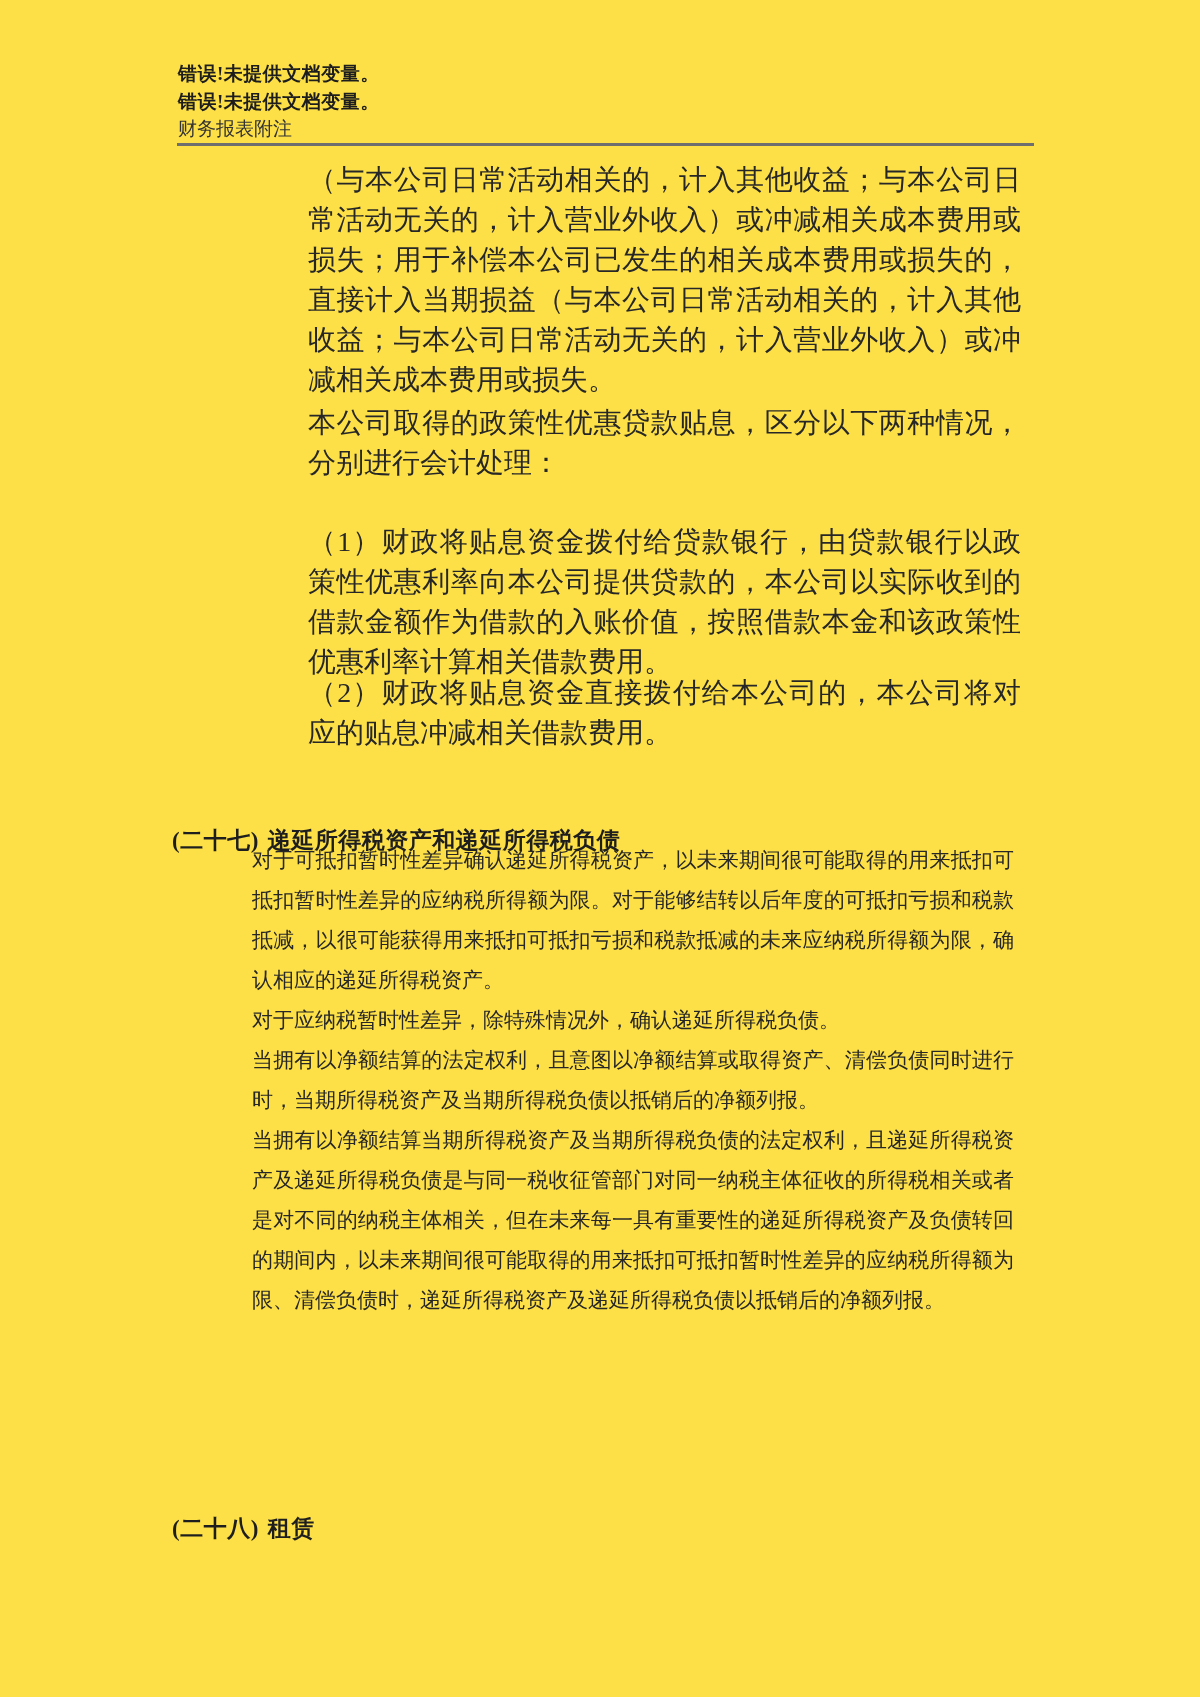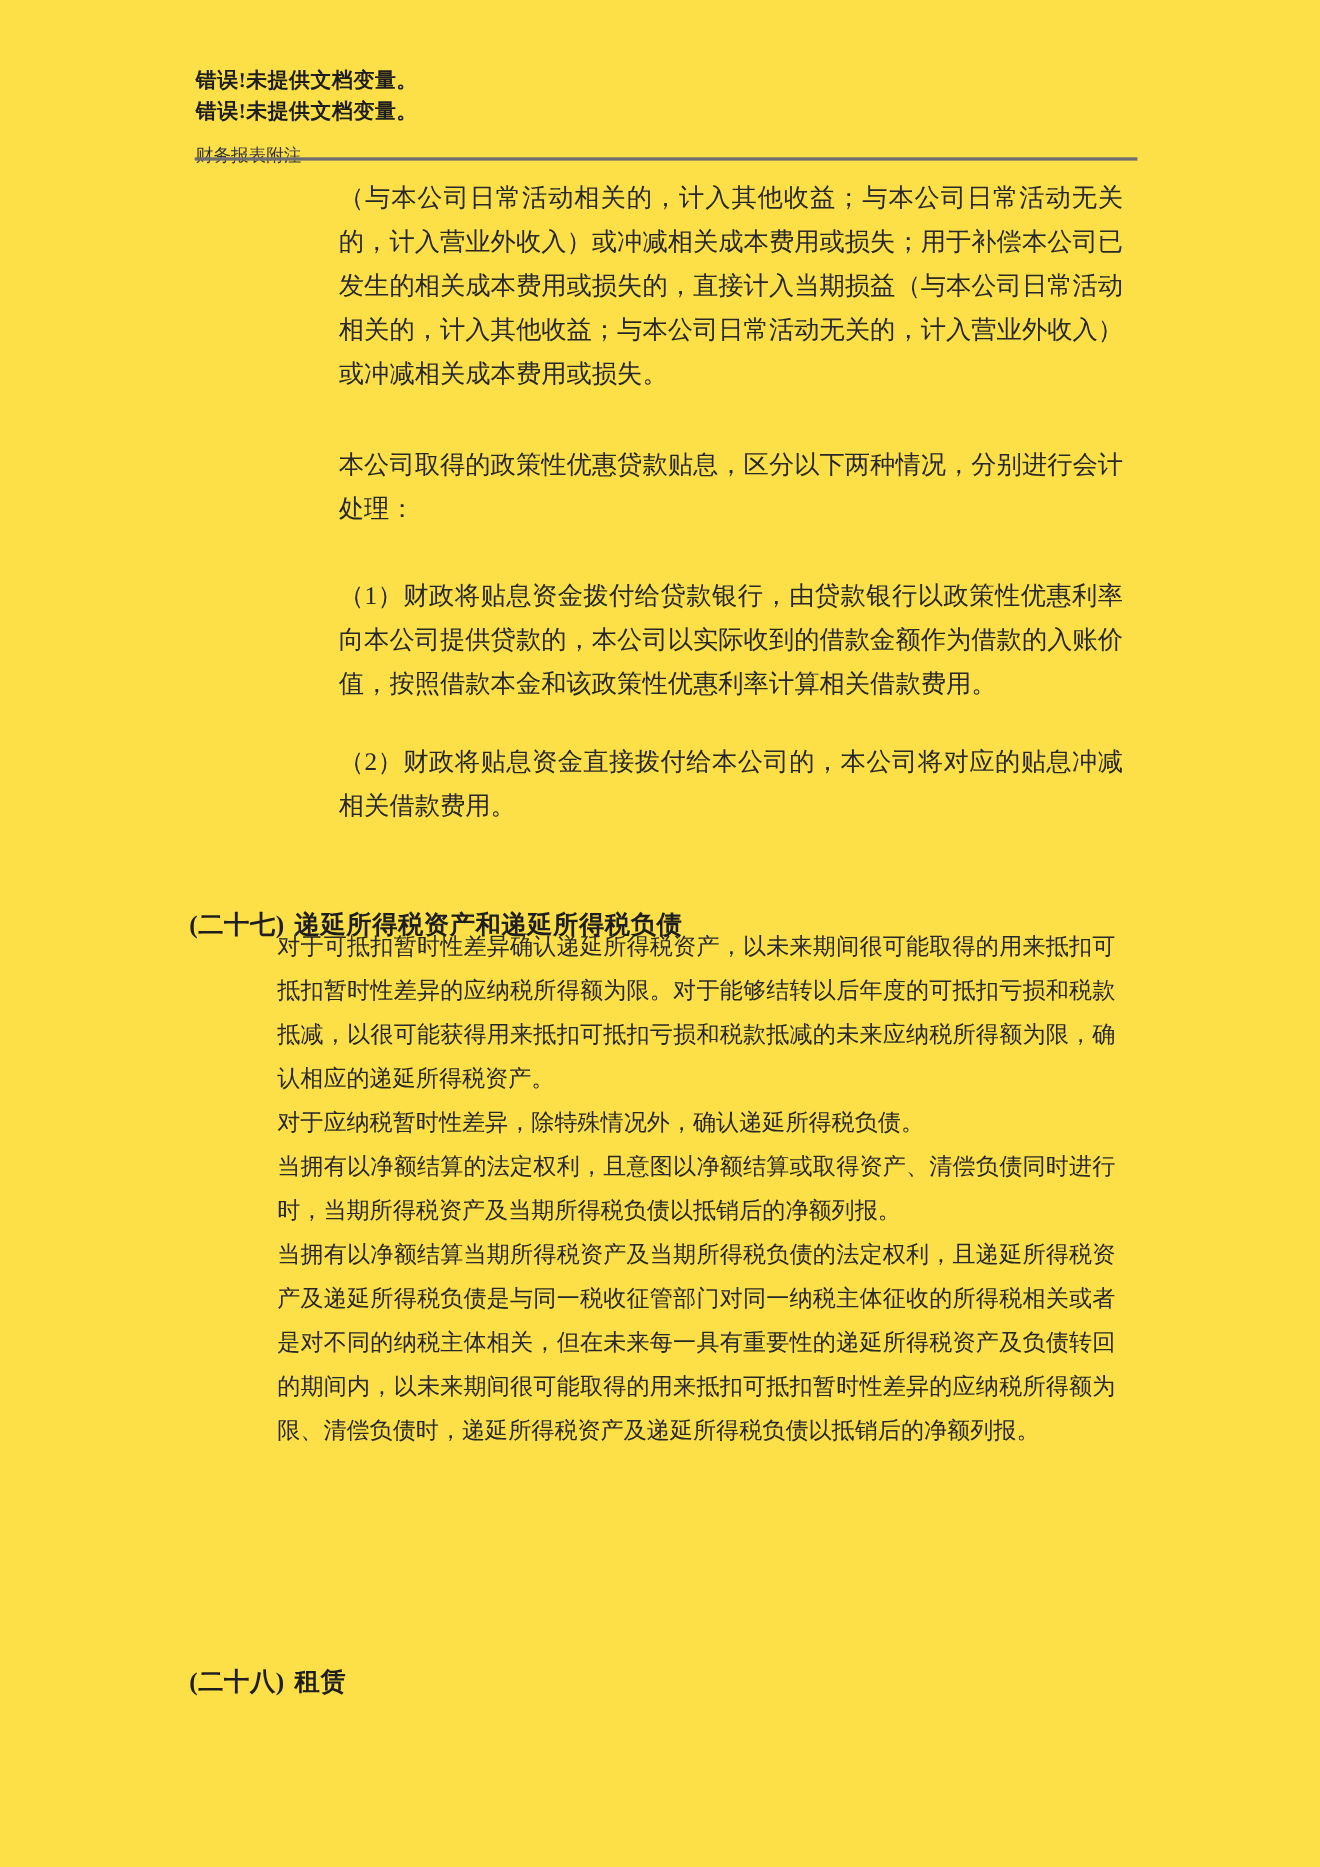--- a/index.html
+++ b/index.html
@@ -9,29 +9,29 @@
     height:1697px;
     margin:0 auto;
     background:#fde047;
     font-family:"Liberation Serif","DejaVu Serif",serif;
     color:#242424;
     overflow:hidden;
   }
   
   .hdr{position:absolute;left:178px;top:60px;}
   .hdr-err{font-weight:700;font-size:19px;line-height:28px;letter-spacing:.5px;color:#1d1d1d;}
-  .hdr-sub{font-weight:400;font-size:16px;line-height:26px;color:#333;margin-top:13px;}
+  .hdr-sub{font-weight:400;font-size:19px;line-height:26px;color:#333;}
   .hdr-rule{
     position:absolute;left:177px;top:143px;width:857px;height:0;
     border-top:3px solid #6e6e6e;
   }
   
   .ip{
     position:absolute;left:308px;width:713px;margin:0;
-    font-size:23px;line-height:40px;
+    font-size:28px;line-height:40px;
     text-align:justify;text-justify:inter-character;
     color:#272727;
   }
   .ip0{top:160px;}
   .ip1{top:403px;}
   .ip2{top:522px;}
   .ip3{top:673px;}
   
   .sec-head{
     position:absolute;left:172px;

